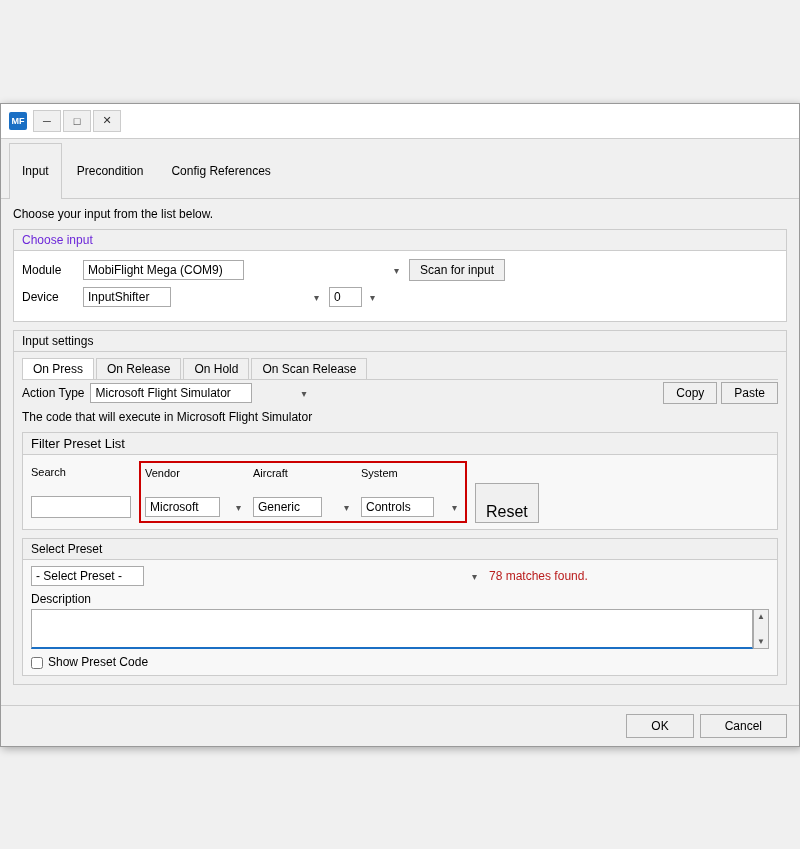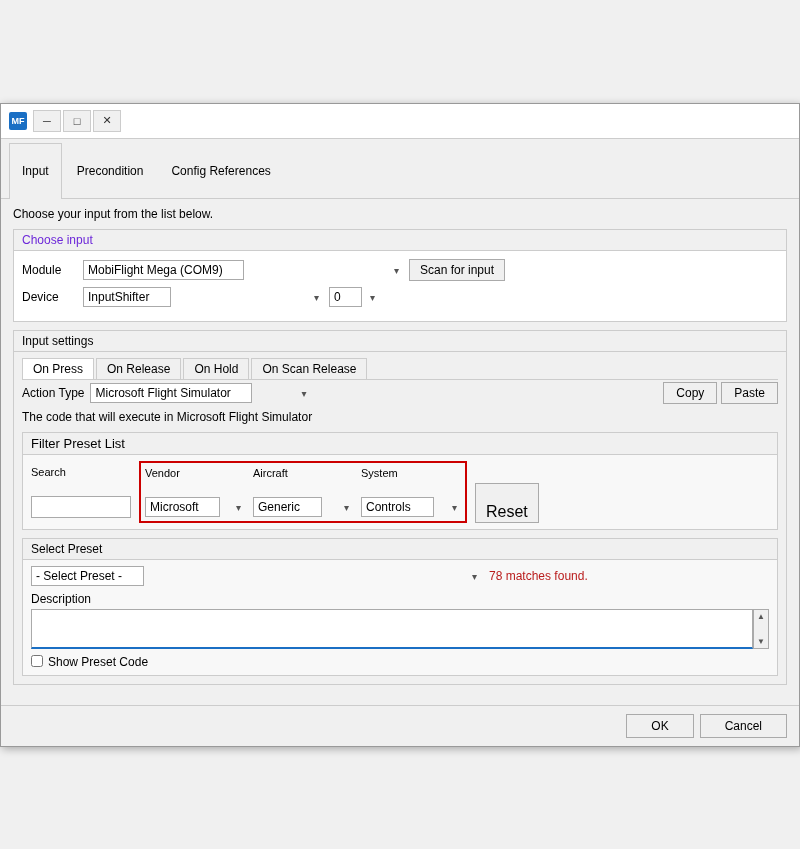--- a/index.html
+++ b/index.html
@@ -296,21 +296,21 @@
       justify-content: space-between;
       padding: 2px 0;
     }
     .scroll-arrow {
       font-size: 8px;
       color: #555;
       cursor: pointer;
     }
     .checkbox-row {
       display: flex;
-      align-items: flex-start;
+      align-items: flex-end;
       gap: 5px;
       margin-top: 6px;
     }
     .checkbox-row input[type=checkbox] {
       width: 12px;
       height: 12px;
     }
     .bottom-btns {
       display: flex;
       justify-content: flex-end;

